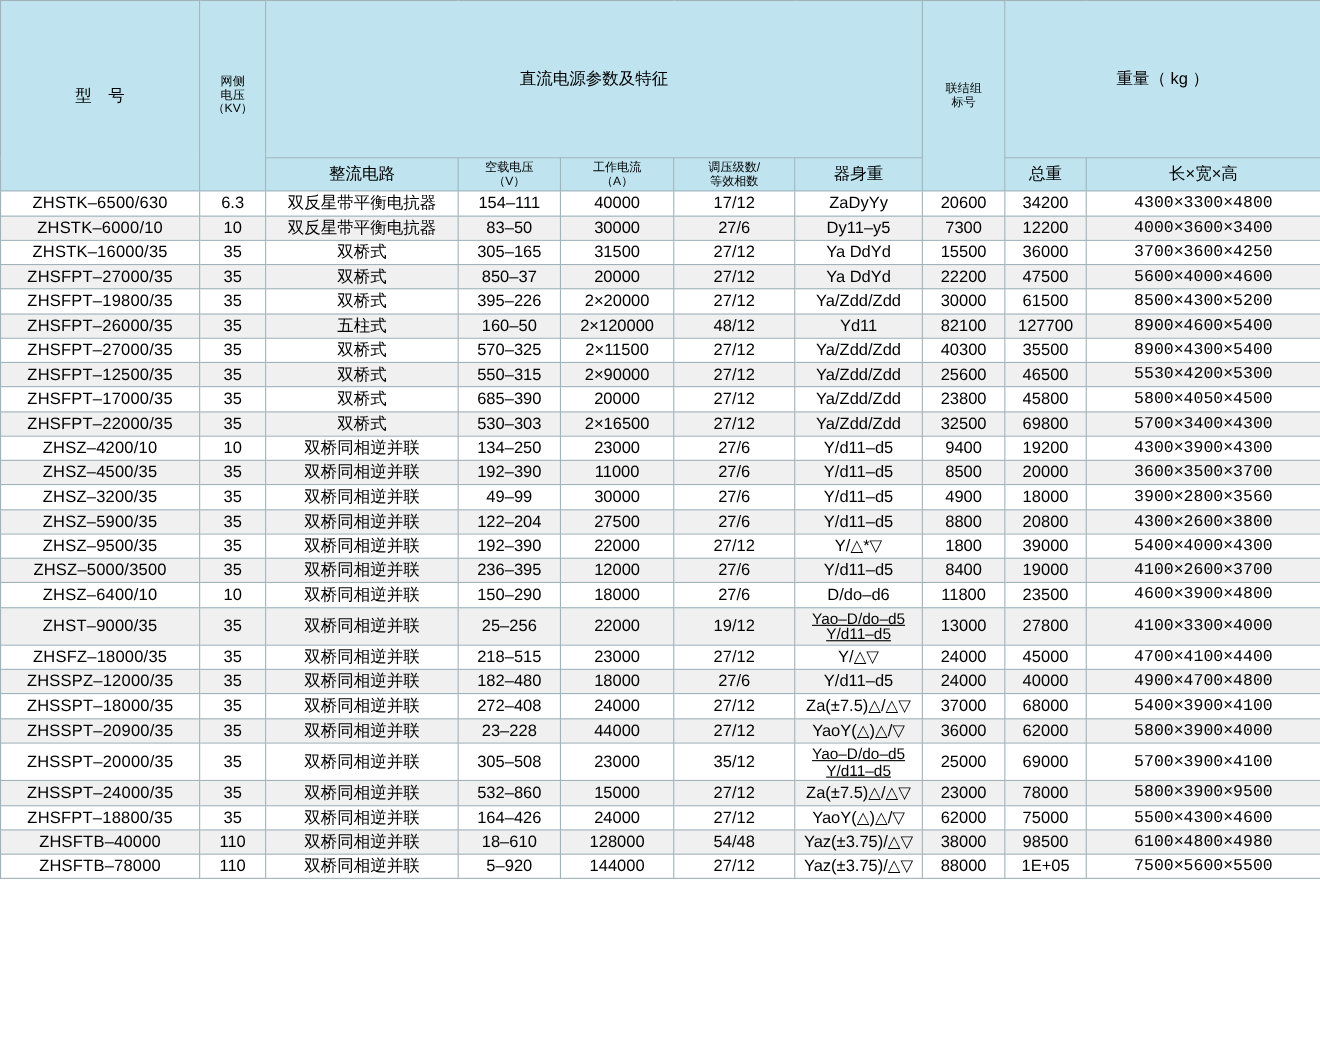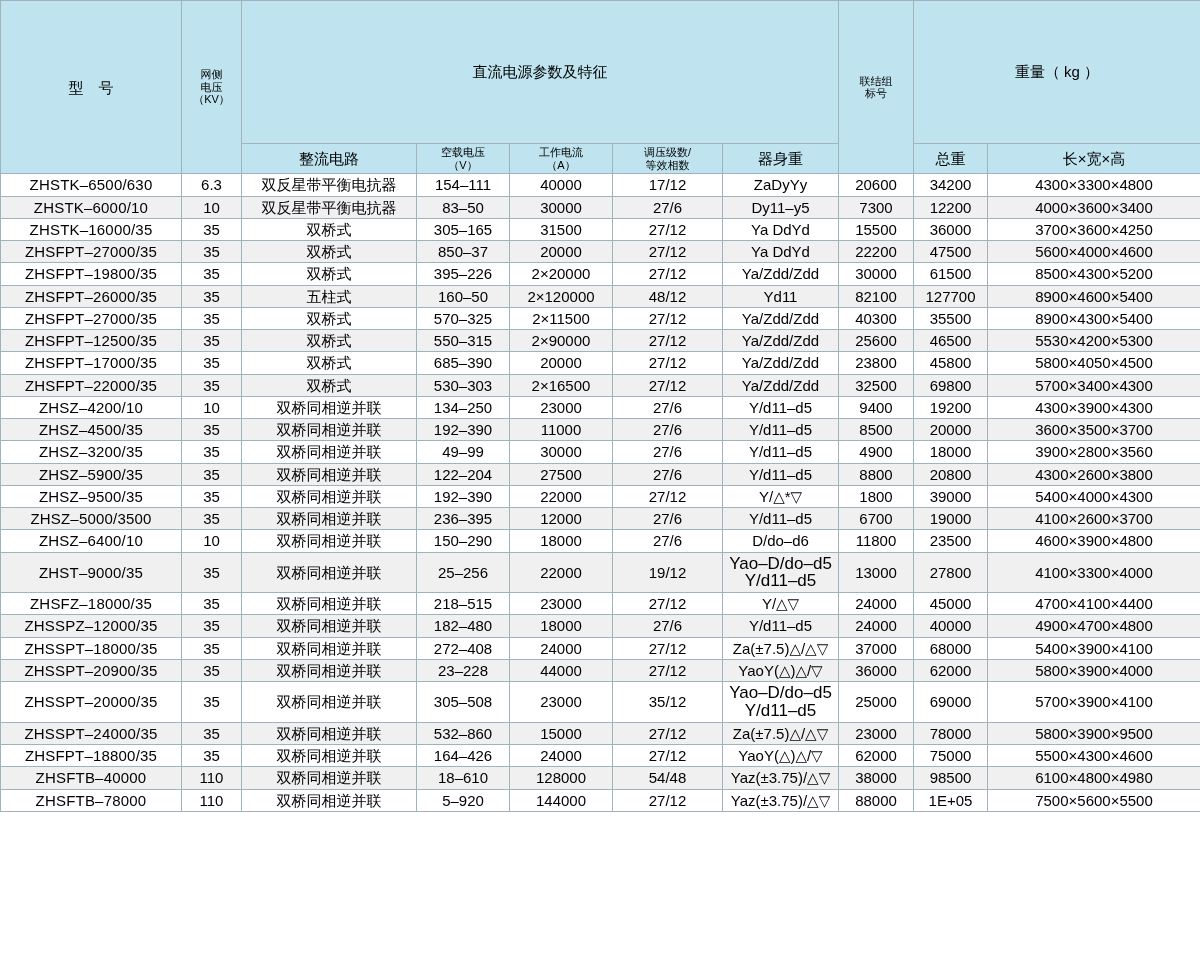--- a/index.html
+++ b/index.html
@@ -51,24 +51,26 @@
   }
   td.circuit {
     font-size: 15.5px;
   }
   td.group {
     font-size: 14.5px;
   }
   td.group .two {
     display: block;
     line-height: 1.05;
-    font-size: 17px;
+    font-size: 14px;
+    text-decoration: underline;
   }
   td.dim {
     font-size: 14.5px;
+    font-family: Liberation Mono, monospace;
   }
   
   col.c0 { width: 181px; }
   col.c1 { width: 60px; }
   col.c2 { width: 175px; }
   col.c3 { width: 93px; }
   col.c4 { width: 103px; }
   col.c5 { width: 110px; }
   col.c6 { width: 116px; }
   col.c7 { width: 75px; }
@@ -308,21 +310,21 @@
         <td class="dim">5400×4000×4300</td>
       </tr>
       <tr class="even">
         <td class="model">ZHSZ–5000/3500</td>
         <td class="kv">35</td>
         <td class="circuit">双桥同相逆并联</td>
         <td class="uv">236–395</td>
         <td class="ia">12000</td>
         <td class="taps">27/6</td>
         <td class="group">Y/d11–d5</td>
-        <td class="body">6700</td>
+        <td class="body">8400</td>
         <td class="total">19000</td>
         <td class="dim">4100×2600×3700</td>
       </tr>
       <tr class="odd">
         <td class="model">ZHSZ–6400/10</td>
         <td class="kv">10</td>
         <td class="circuit">双桥同相逆并联</td>
         <td class="uv">150–290</td>
         <td class="ia">18000</td>
         <td class="taps">27/6</td>

